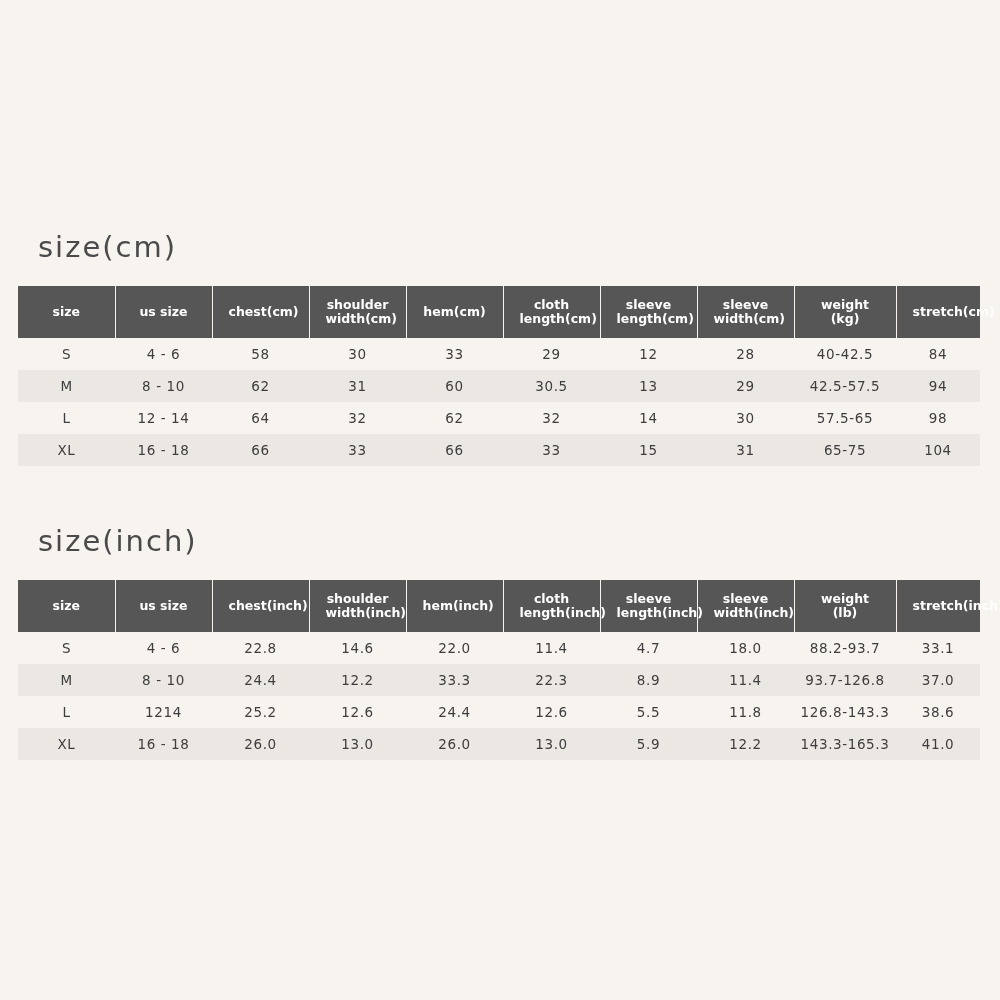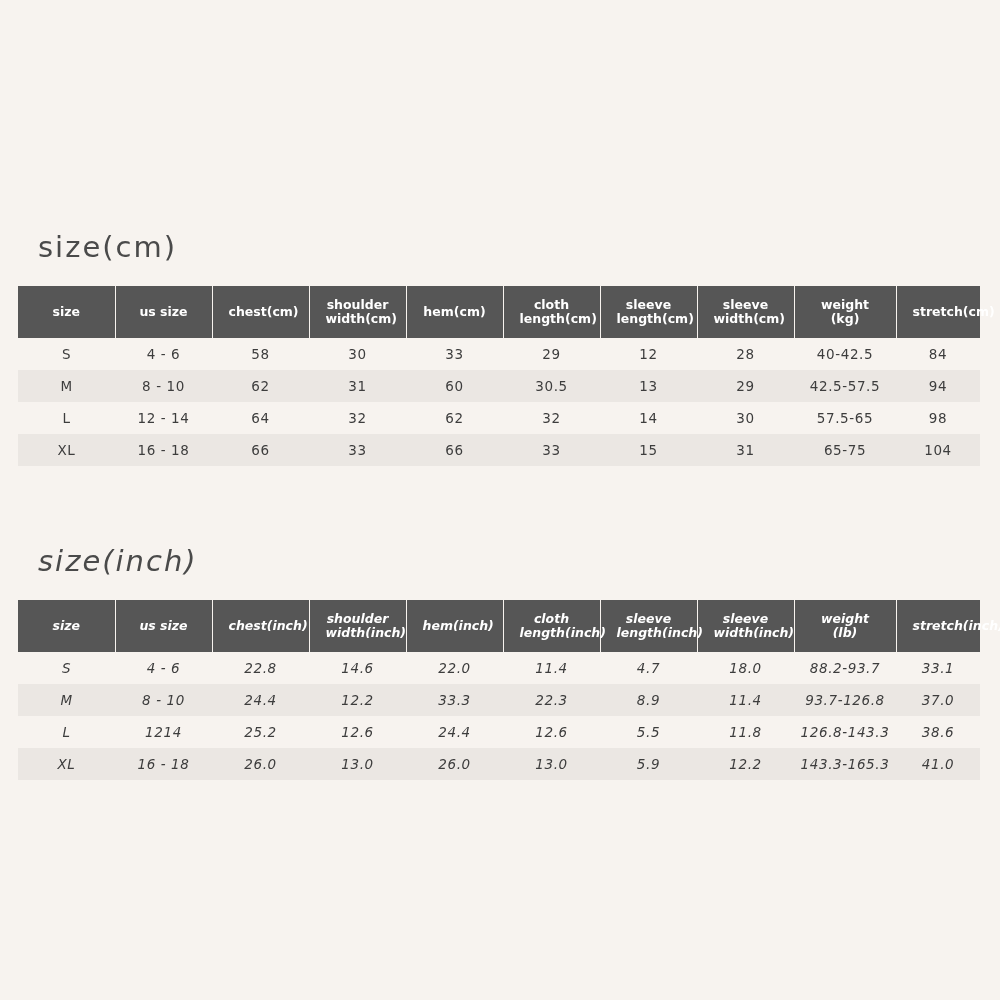--- a/index.html
+++ b/index.html
@@ -19,21 +19,21 @@
     width: 807px;
     height: 1000px;
     box-sizing: border-box;
   }
   .section {
     position: absolute;
     left: 0;
     width: 1000px;
   }
   .section-cm { top: 230px; }
-  .section-inch { top: 544px; font-style: italic; }
+  .section-inch { top: 524px; }
 
   .section-title {
     font-size: 29px;
     letter-spacing: 2px;
     color: #4a4a4a;
     font-weight: 400;
     margin: 0 0 22px 38px;
     font-family: "DejaVu Sans", sans-serif;
   }
 

